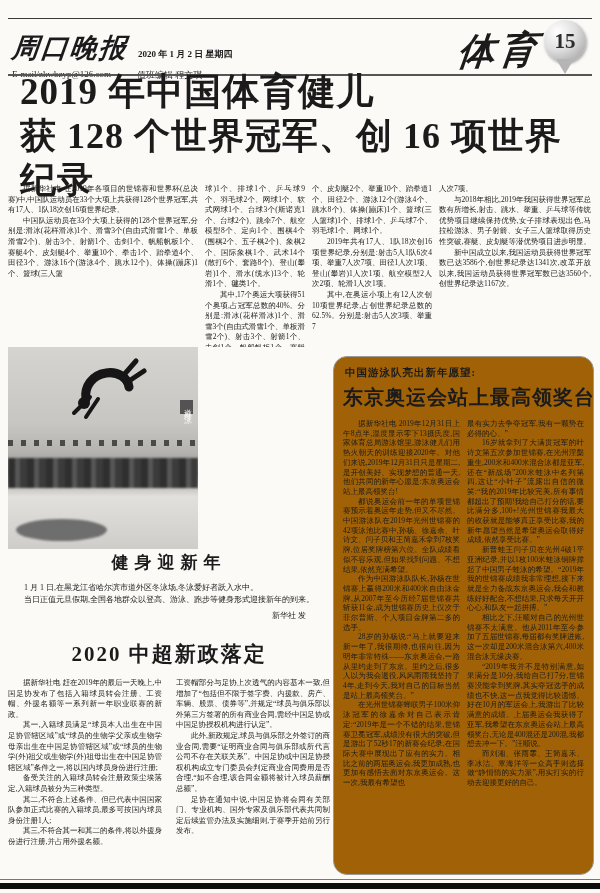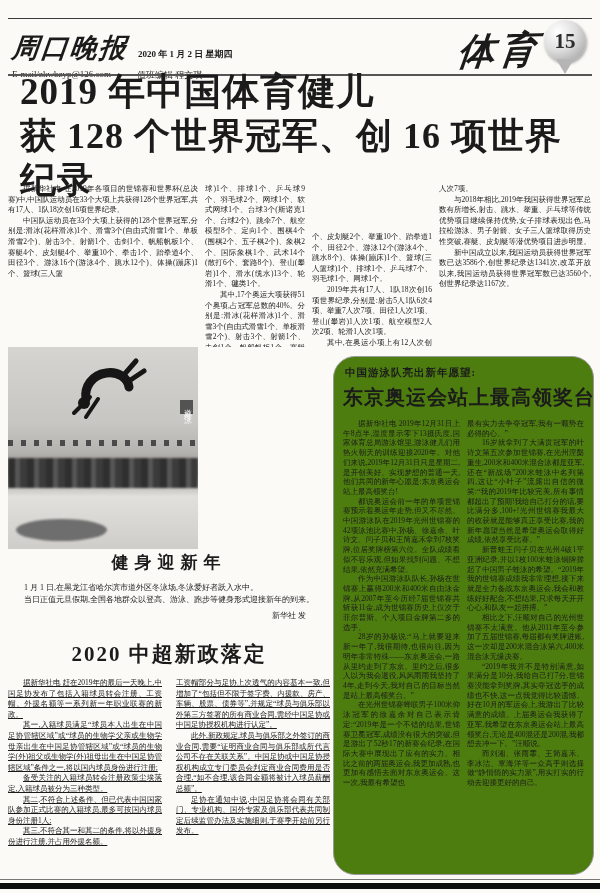--- a/index.html
+++ b/index.html
@@ -25,21 +25,21 @@
   .lead-head{position:absolute;left:20px;top:70px;width:575px;font-weight:900;line-height:44px;letter-spacing:1px;}
   .lead-head .l1{font-size:37px;}
   .lead-head .l2{font-size:36px;}
   
   .bodytxt p{margin:0;font-size:7.5px;line-height:10.6px;text-align:justify;text-indent:2em;}
   .bodytxt p.cont{text-indent:0;}
   
   .lead-cols{position:absolute;left:8px;top:184px;width:586px;height:163px;display:flex;gap:7px;overflow:hidden;}
   .lc1{width:190px;flex:none;}
   .lc2{width:100px;flex:none;}
-  .lc3{width:120px;flex:none;margin-top:48px;}
+  .lc3{width:120px;flex:none;}
   .lc4{width:152px;flex:none;}
   
   .photo{position:absolute;left:8px;top:347px;width:190px;height:202px;overflow:hidden;
          background:linear-gradient(180deg,#d6d4d0 0%,#c8c6c2 38%,#b5b3af 52%,#93918d 62%,#e2e0dc 74%,#cfcdc9 100%);}
   .flags{position:absolute;left:0;right:0;top:46%;height:6px;
          background:repeating-linear-gradient(90deg,#4a4a4a 0 5px,transparent 5px 13px);}
   .crowd{position:absolute;left:0;right:0;top:55%;height:15%;
          background:repeating-linear-gradient(90deg,#2f2f2f 0 7px,#565656 7px 12px,#3b3b3b 12px 19px);
          filter:blur(1px);}
   .pool{position:absolute;bottom:4%;left:4%;width:48%;height:11%;background:#6e6e6e;border-radius:50%;filter:blur(1px);}
@@ -47,24 +47,24 @@
          color:#f4f4f4;font-size:8px;letter-spacing:2px;padding:3px 1px;}
   
   .caption-block{position:absolute;left:8px;top:551px;width:322px;}
   .photo-title{text-align:center;font-size:17px;font-weight:900;letter-spacing:6px;margin:0 0 8px 0;}
   .caption-block p.cap{margin:0;font-size:8px;line-height:12px;text-align:justify;text-indent:2em;}
   .credit{margin-top:4px;text-align:right;font-size:8px;padding-right:24px;}
   
   .csl{position:absolute;left:8px;top:640px;width:322px;}
   .csl h2{margin:0 0 10px 0;text-align:center;font-size:21px;font-weight:900;letter-spacing:2px;}
   .csl-cols{display:flex;gap:14px;height:198px;overflow:hidden;}
-  .csl-cols .col{width:154px;flex:none;text-decoration:underline;}
+  .csl-cols .col{width:154px;flex:none;}
   
   .swim-box{position:absolute;left:333px;top:356px;width:261px;height:519px;box-sizing:border-box;
-            border:1.5px solid #9a9a9a;border-radius:22px;padding:9px 8px 6px 9px;background:#4d7c0f;}
+            border:1.5px solid #9a9a9a;border-radius:14px;padding:9px 8px 6px 9px;background:#a16207;}
   .kicker{font-size:10.5px;font-weight:bold;letter-spacing:1px;margin:0 0 4px 2px;}
   .swim-box h2{margin:0 0 8px 0;font-size:20px;font-weight:900;letter-spacing:1px;text-align:center;white-space:nowrap;}
   .swim-cols{display:flex;gap:7px;height:440px;overflow:hidden;}
   .swim-cols .col{width:117px;flex:none;}
   .swim-cols p{line-height:9.7px;}
   
   .bottom-thin{position:absolute;left:0;right:0;top:879px;border-top:1px solid #777;}
   .bottom-bar{position:absolute;left:0;right:0;top:883px;height:6px;background:#0d0d0d;}
 </style>
 </head>

